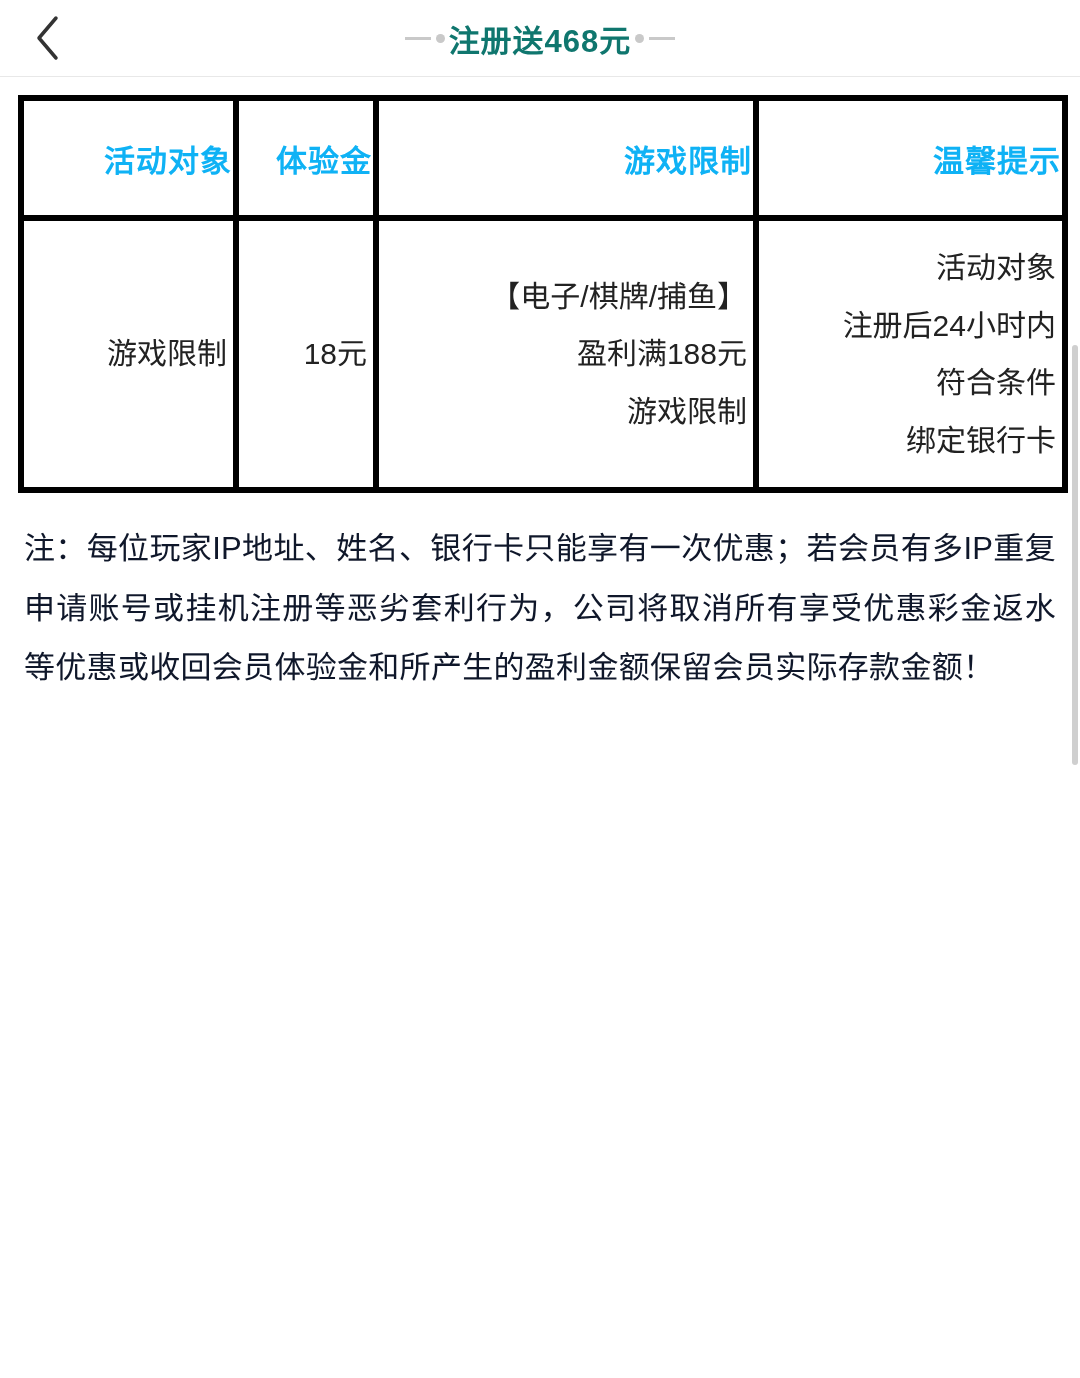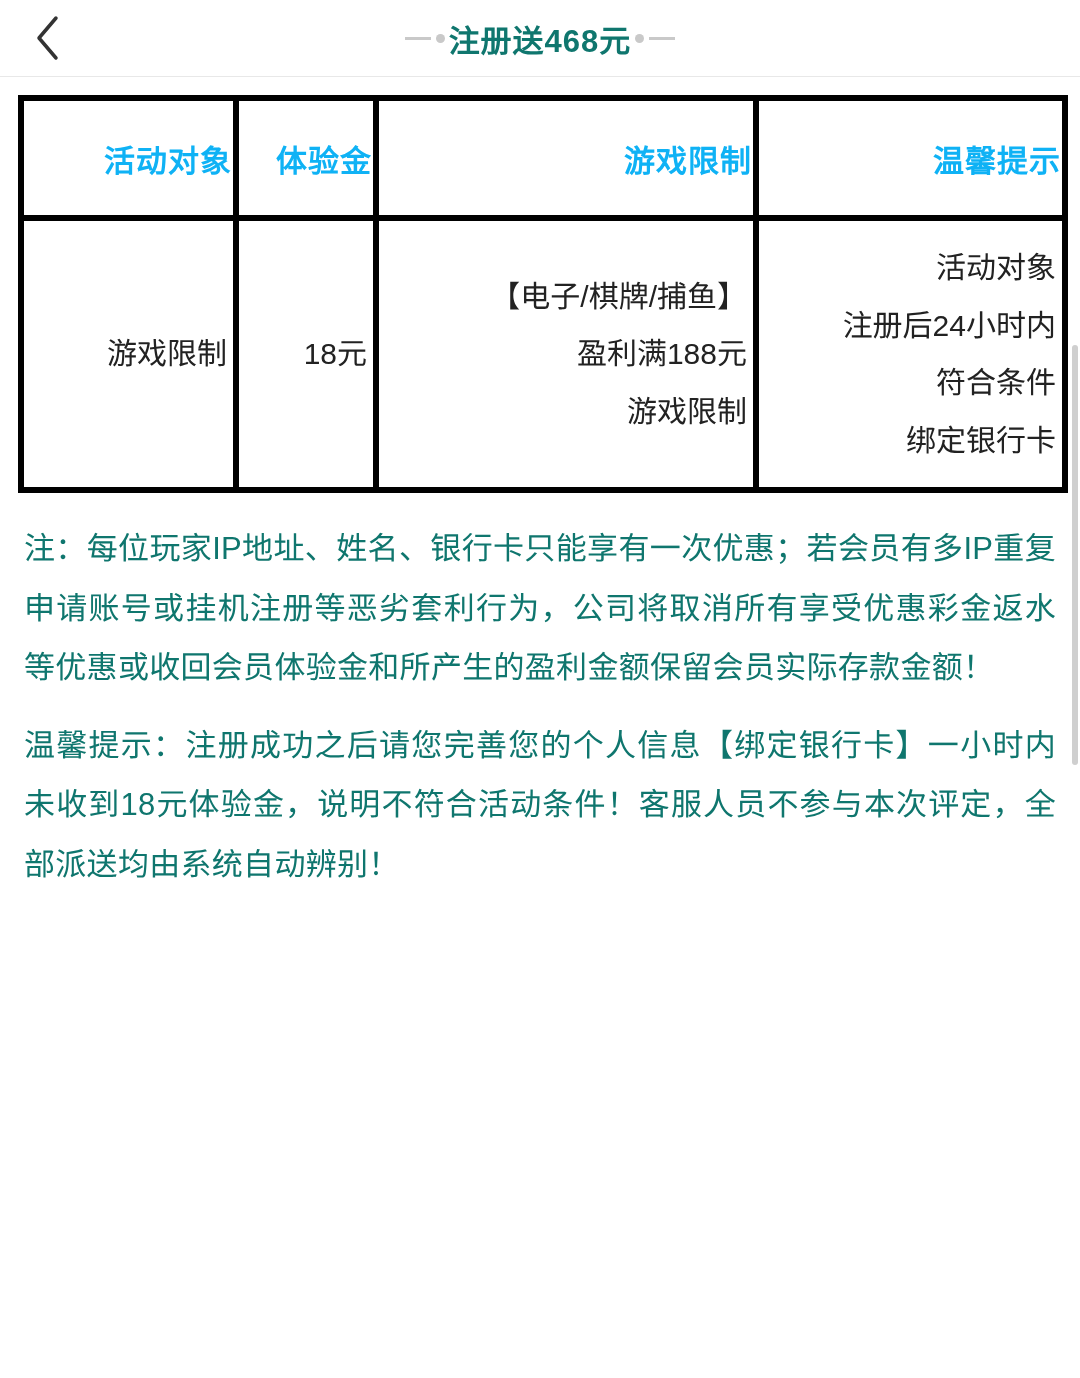--- a/index.html
+++ b/index.html
@@ -114,21 +114,21 @@
   }
 
   
   .notes {
     margin-top: 26px;
     padding: 0 6px;
   }
   .note-para {
     font-size: 31px;
     line-height: 1.92;
-    color: #0f766e;
+    color: #0f172a;
     margin: 0 0 18px 0;
     text-align: justify;
     letter-spacing: 0.3px;
   }
 
   
   .scroll-indicator {
     position: absolute;
     right: 2px;
     top: 268px;
@@ -191,17 +191,16 @@
             <span>符合条件</span>
             <span>绑定银行卡</span>
           </span>
         </td>
       </tr>
     </tbody>
   </table>
 
   <div class="notes">
     <p class="note-para">注：每位玩家IP地址、姓名、银行卡只能享有一次优惠；若会员有多IP重复申请账号或挂机注册等恶劣套利行为，公司将取消所有享受优惠彩金返水等优惠或收回会员体验金和所产生的盈利金额保留会员实际存款金额！</p>
-    <p class="note-para">温馨提示：注册成功之后请您完善您的个人信息【绑定银行卡】一小时内未收到18元体验金，说明不符合活动条件！客服人员不参与本次评定，全部派送均由系统自动辨别！</p>
   </div>
 
   <div class="scroll-indicator"></div>
 </div>
 
 </body></html>

